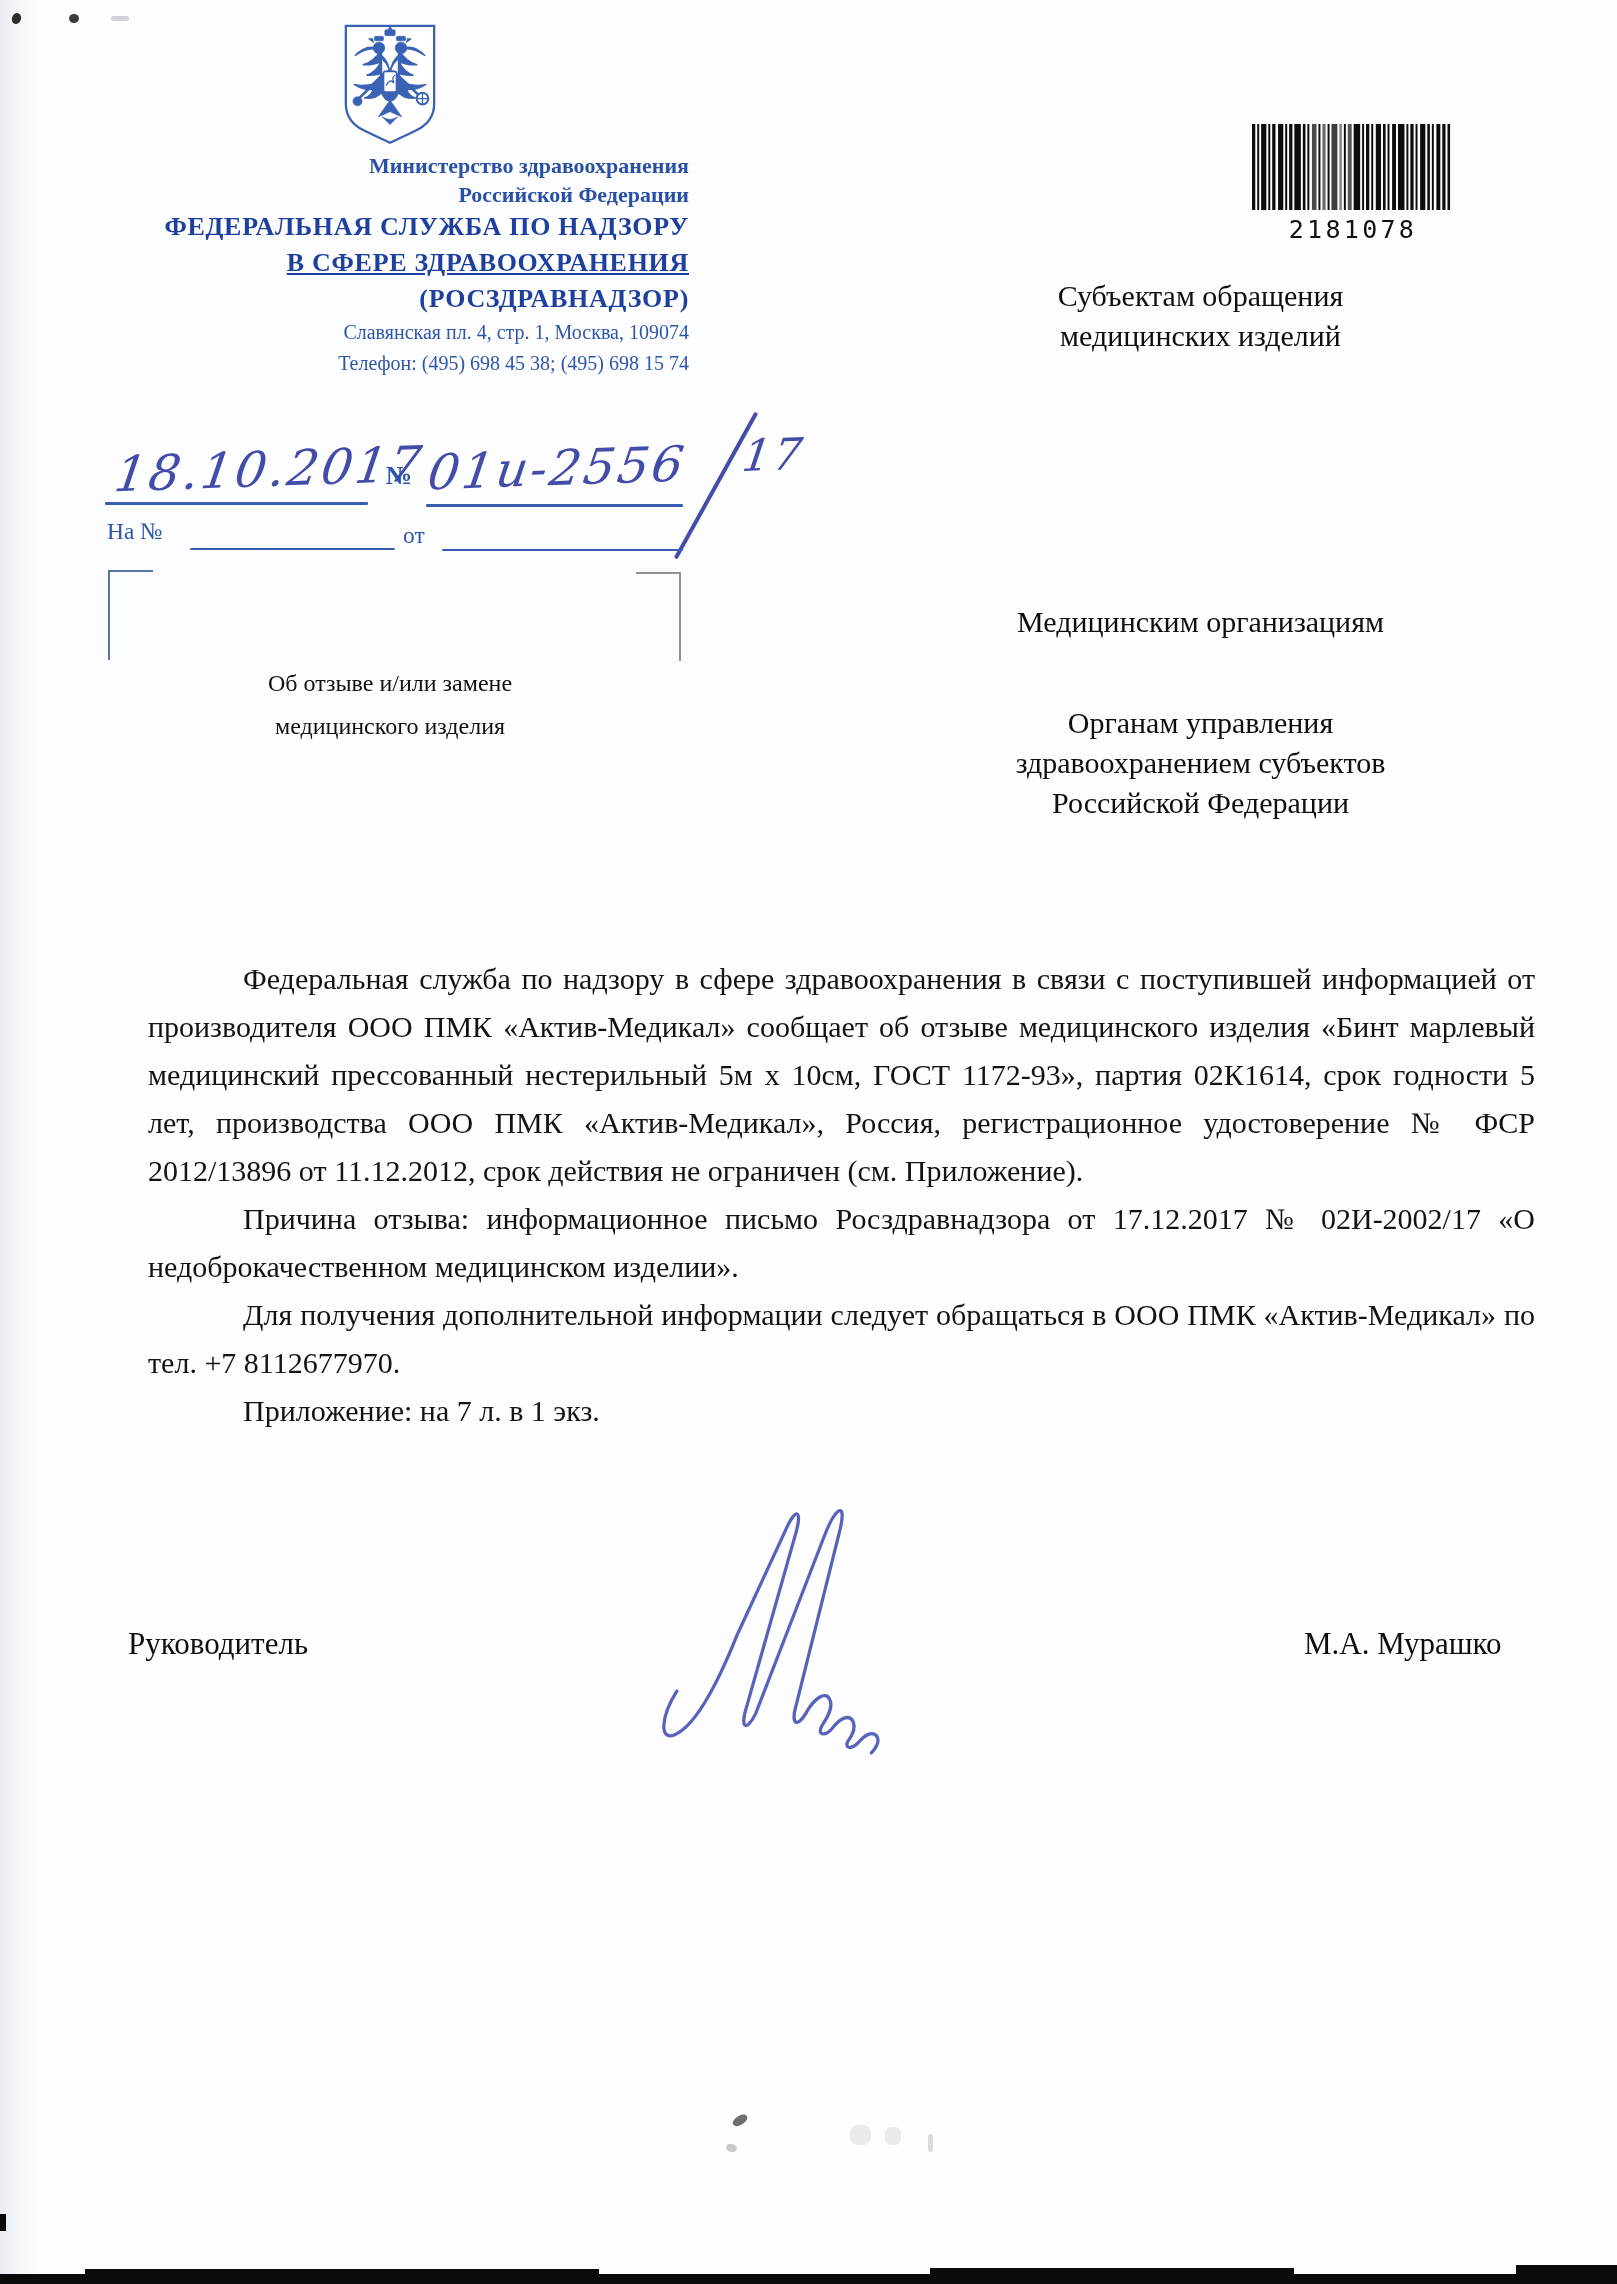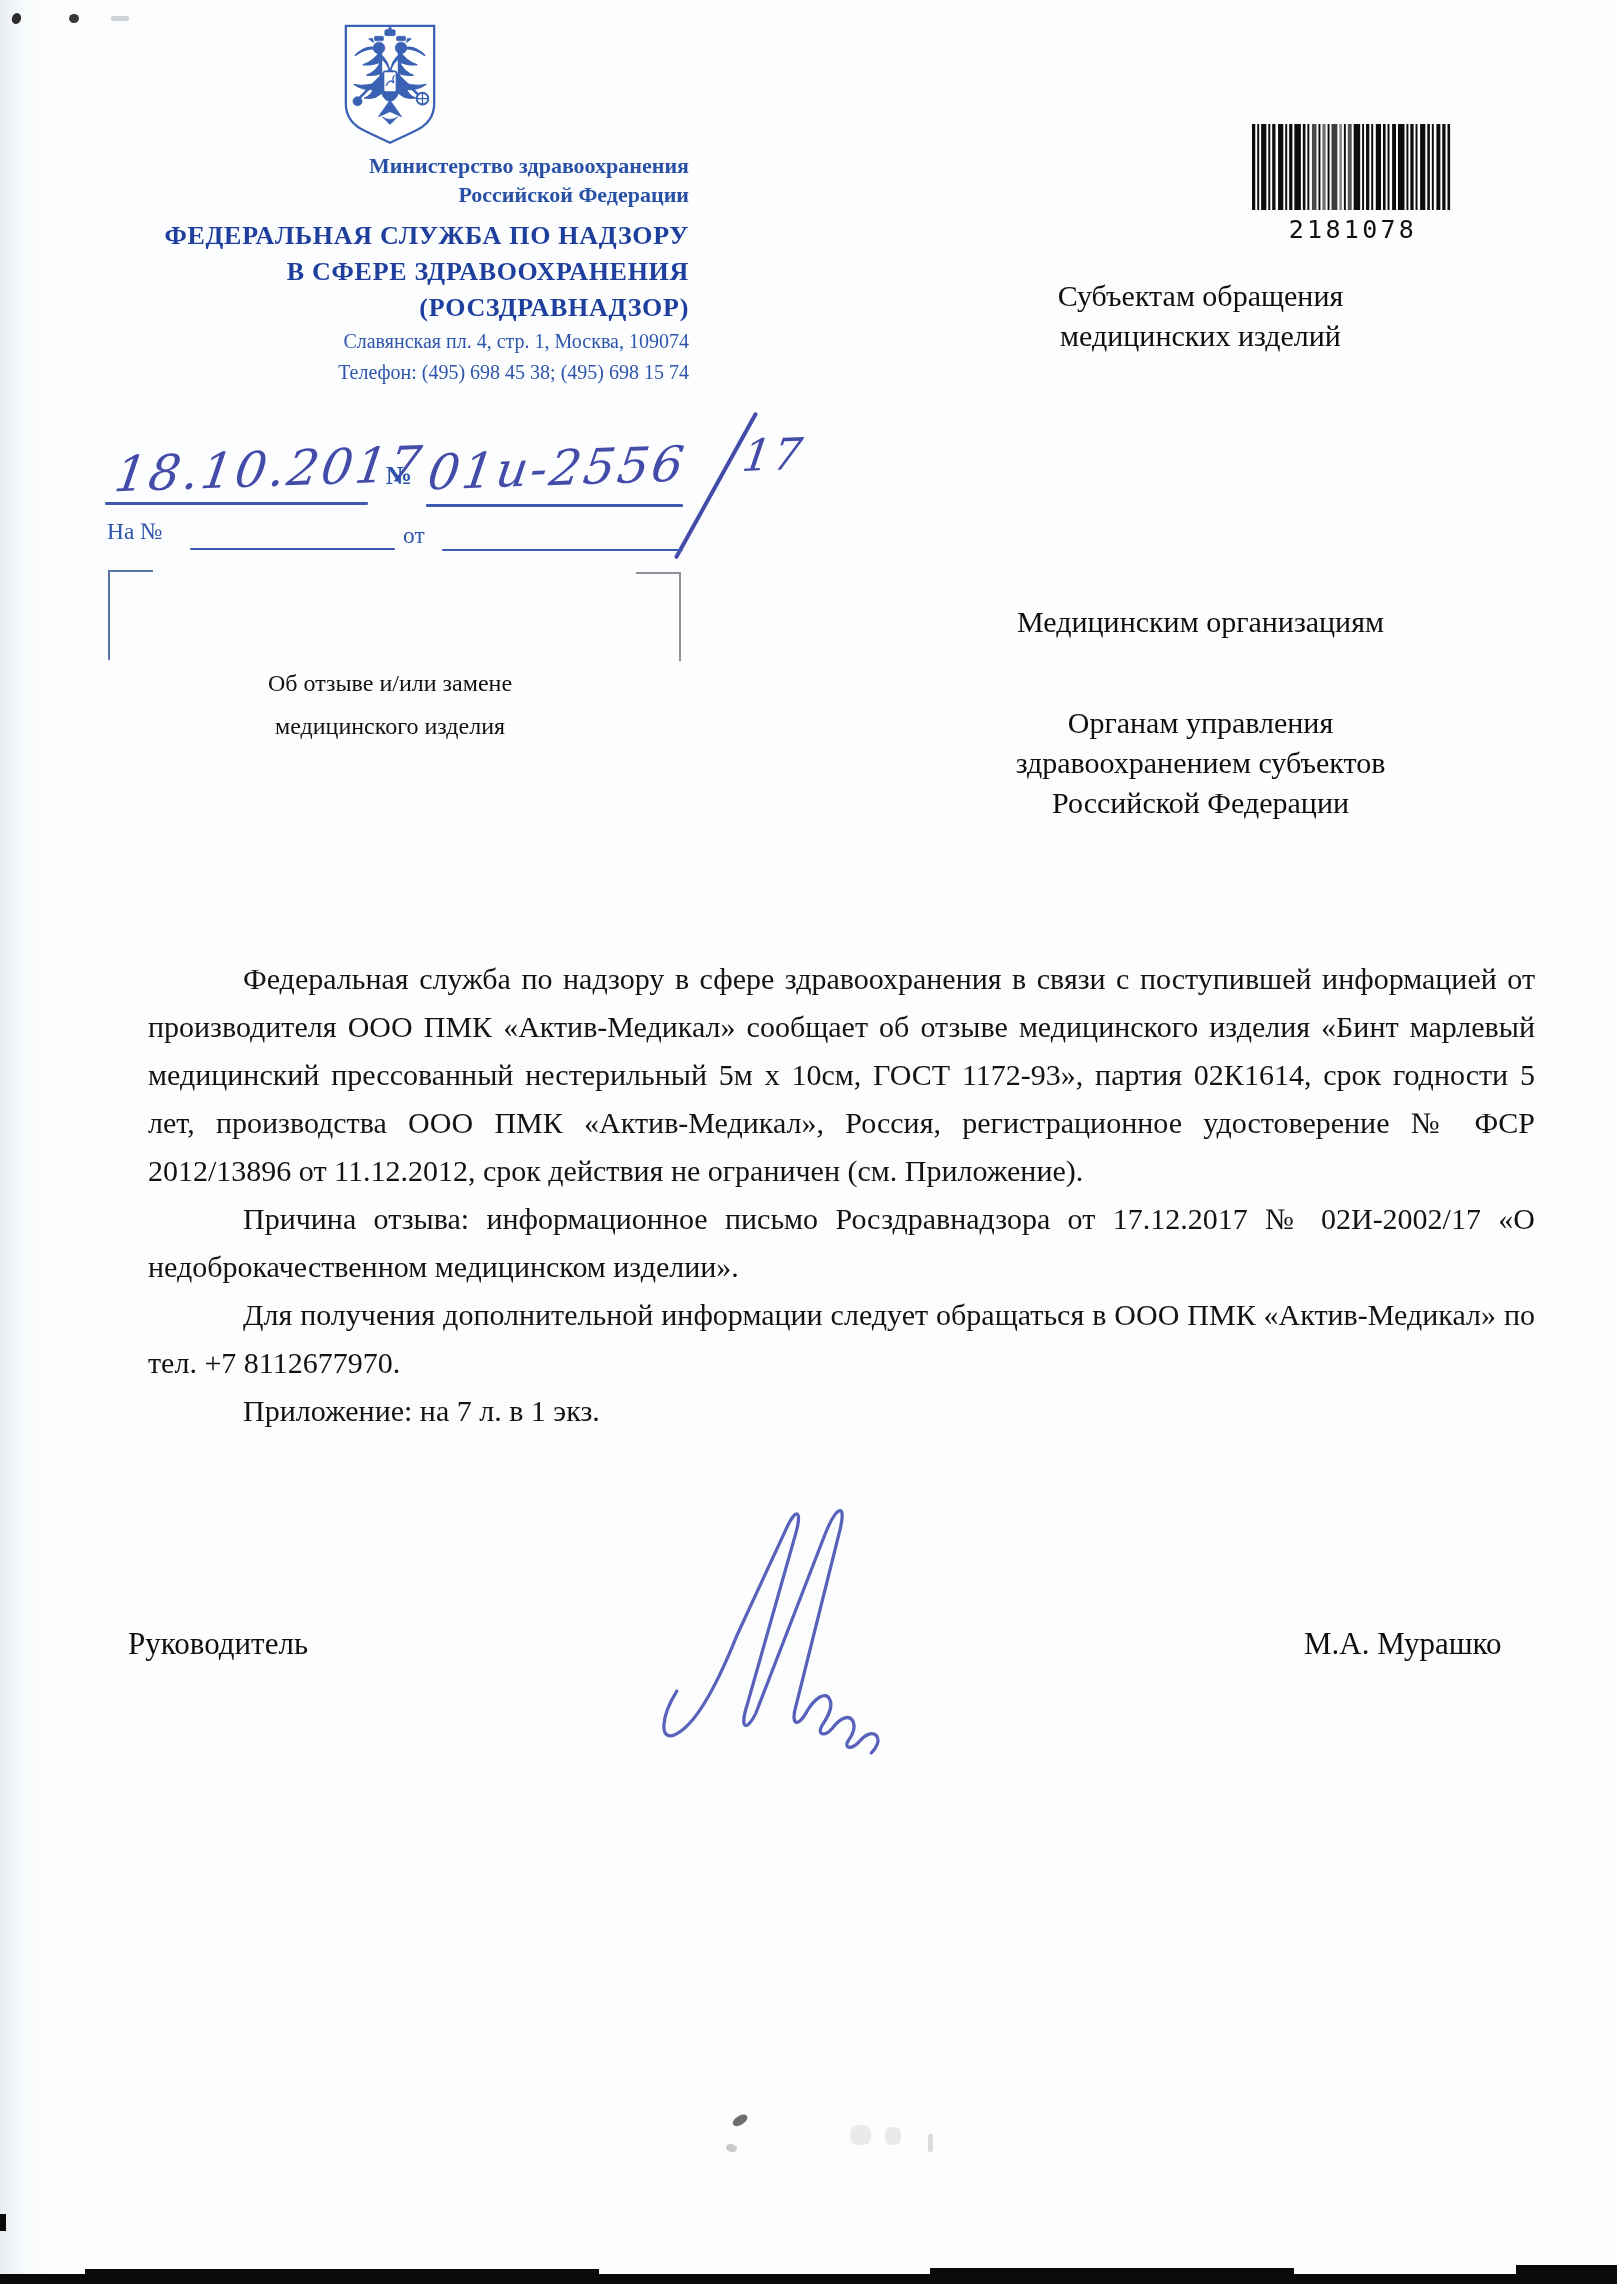--- a/index.html
+++ b/index.html
@@ -9,21 +9,21 @@
     background:
       linear-gradient(90deg,#e9edf3 0px,#f5f8fa 19.5px,#fcfdfe 46px,#fdfdfe 100%);
     overflow:hidden;
     font-family:"Liberation Serif","DejaVu Serif",serif;
     color:#1b1b1b;
   }
   .abs{position:absolute;}
   
   .left-col{left:91px;top:151px;width:598px;text-align:right;}
   .ministry{font-weight:bold;font-size:22px;line-height:29px;color:#2a50a6;}
-  .service{font-weight:bold;font-size:26px;line-height:36px;color:#1e3f9e;margin-top:9px;letter-spacing:0.7px;}
+  .service{font-weight:bold;font-size:26px;line-height:36px;color:#1e3f9e;letter-spacing:0.7px;}
   .address{font-size:20px;line-height:31px;color:#2d55ab;}
   
   .emblem{left:338px;top:22px;width:104px;height:126px;}
   
   .hand{
     font-family:"DejaVu Serif",serif;font-style:italic;
     color:#444caa;transform:skewX(-10deg) rotate(-2deg);
     letter-spacing:2.6px;white-space:nowrap;
   }
   .hand-date{left:116px;top:441px;font-size:49px;}
@@ -115,21 +115,21 @@
     </g>
 
     <rect x="70" y="76" width="20" height="32" rx="3" fill="#ffffff" stroke="#3a62b4" stroke-width="2.5"></rect>
     <path d="M74,98 q6,-12 12,-4 q-4,-10 2,-12" fill="none" stroke="#3a62b4" stroke-width="2"></path>
   </svg>
 
   <div class="abs left-col">
     <div class="ministry">Министерство здравоохранения</div>
     <div class="ministry">Российской Федерации</div>
     <div class="service">ФЕДЕРАЛЬНАЯ СЛУЖБА ПО НАДЗОРУ</div>
-    <div class="service" style="margin-top:0;">В СФЕРЕ ЗДРАВООХРАНЕНИЯ</div>
+    <div class="service" style="margin-top:0;text-decoration:underline;">В СФЕРЕ ЗДРАВООХРАНЕНИЯ</div>
     <div class="service" style="margin-top:0;">(РОСЗДРАВНАДЗОР)</div>
     <div class="address">Славянская пл. 4, стр. 1, Москва, 109074</div>
     <div class="address" style="margin-top:0;">Телефон: (495) 698 45 38; (495) 698 15 74</div>
   </div>
 
   <div class="abs hand hand-date">18.10.2017</div>
   <div class="abs u-line" style="left:105px;top:502px;width:263px;"></div>
   <div class="abs no-sign">№</div>
   <div class="abs hand hand-number">01и-2556</div>
   <div class="abs u-line" style="left:426px;top:504px;width:257px;"></div>

